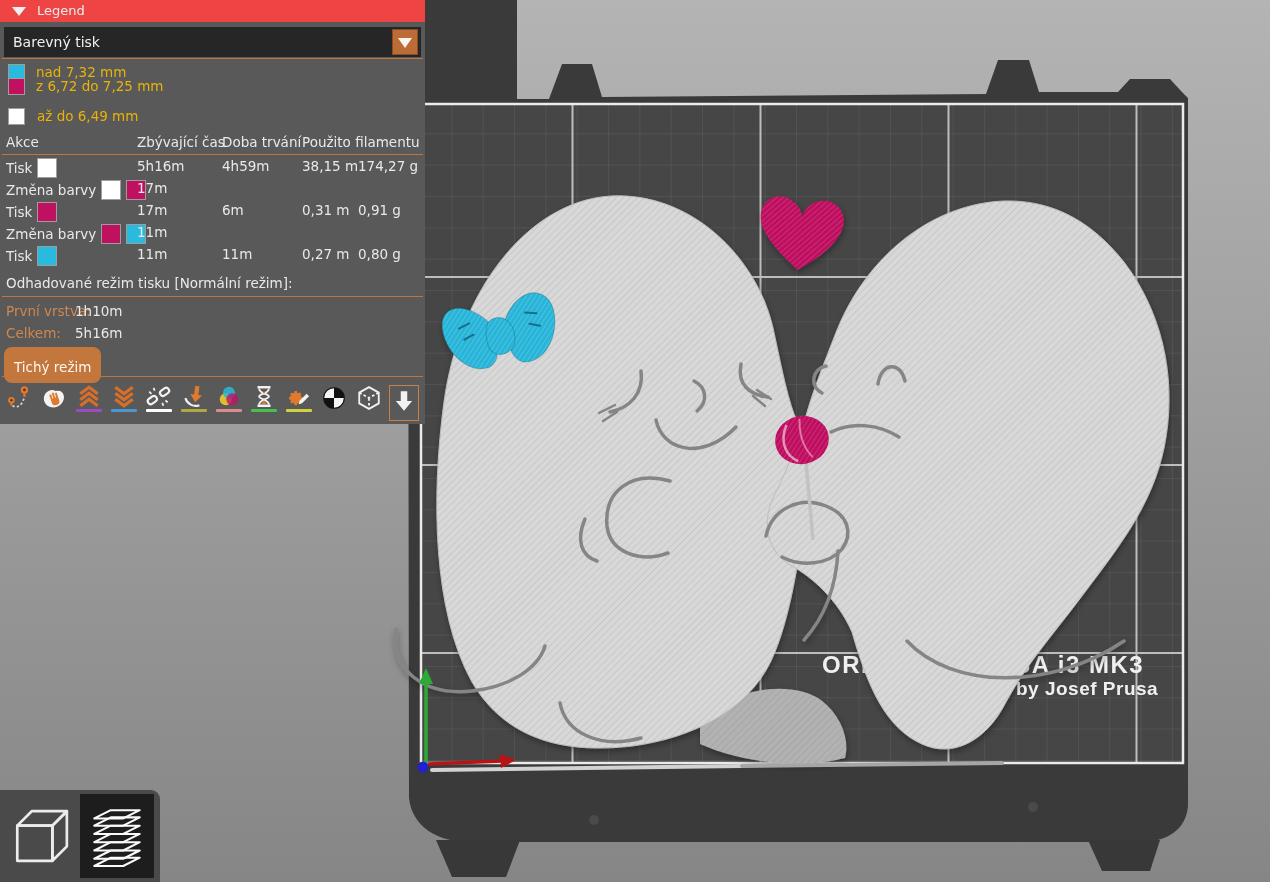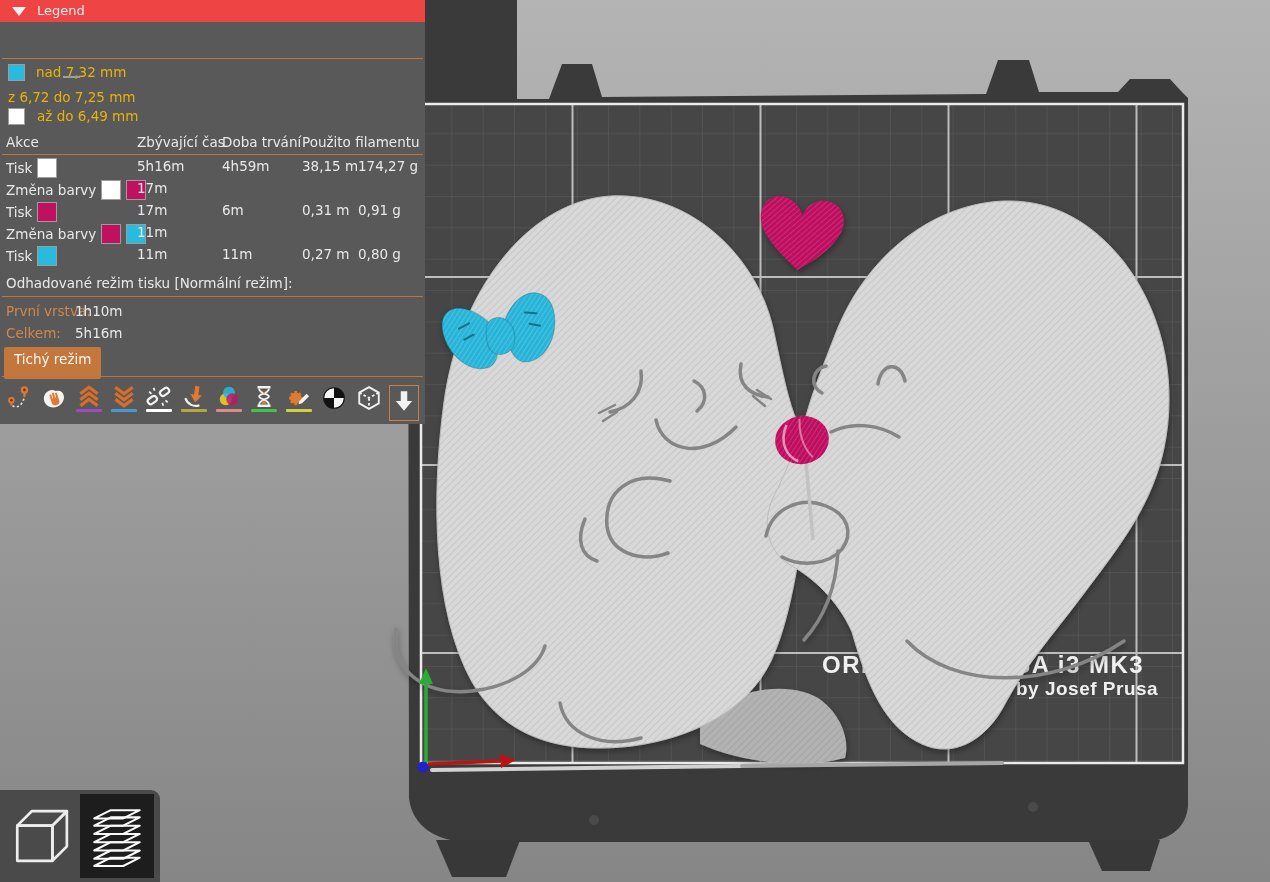--- a/index.html
+++ b/index.html
@@ -26,22 +26,22 @@
       color:#eab308;font-size:13.5px;}
   .swatch{display:inline-block;box-sizing:border-box;border:1px solid #9d9d9d;}
   .scale-row .swatch{width:17px;height:17px;}
   .th,.td{position:absolute;color:#e9e9e9;font-size:13.5px;white-space:nowrap;}
   .trow{position:absolute;left:0;width:425px;height:22px;}
   .trow .c0{left:6px;top:0;display:flex;align-items:center;gap:5px;text-align:right;}
   .trow .swatch{width:20px;height:20px;}
   .c0{position:absolute;}
   .co1{left:137px;} .co2{left:222px;} .co3{left:302px;} .co4{left:358px;}
   .orange-label{color:#d0874d;}
-  #quiet-btn{position:absolute;left:4px;top:347px;height:32px;padding:0 10px;background:#c4773c;
-      color:#fdf6ef;font-size:13.5px;line-height:24px;border-radius:2px;cursor:pointer;}
+  #quiet-btn{position:absolute;left:4px;top:347px;height:20px;padding:8px 10px;background:#c4773c;
+      color:#fdf6ef;font-size:13.5px;line-height:24px;border-radius:8px;cursor:pointer;}
   
   #gl-toolbar{position:absolute;left:4px;top:385px;height:38px;display:flex;gap:5px;align-items:flex-start;}
   .ticon{width:30px;height:37px;display:flex;flex-direction:column;align-items:center;justify-content:flex-start;cursor:pointer;}
   .ticon svg{display:block;}
   .ticon .bar{display:block;width:26px;height:3px;margin-top:1px;border-radius:1px;}
   .ticon.boxed{box-sizing:border-box;border:1px solid #c98044;padding-top:3px;height:36px;}
   
   #view-toggles{position:absolute;left:0;top:790px;width:160px;height:92px;background:#4a4a4a;
       border-radius:0 9px 0 0;display:flex;align-items:center;}
   .vbtn{width:74px;height:84px;margin-left:3px;display:flex;align-items:center;justify-content:center;cursor:pointer;}
@@ -169,27 +169,33 @@
   </g>
 </svg>
 </div>
 
 <div id="legend-panel">
   <div id="legend-titlebar">
     <span class="tri"></span>
     <span class="ttl">Legend</span>
   </div>
 
+  <div id="view-combo">
+    <span class="val">Barevný tisk</span>
+    <span id="combo-arrow">
+        <span class="tri"></span>
+      </span>
+  </div>
   <div class="hline" style="top:58px;"></div>
 
   <div class="scale-row" style="top:62px;">
     <span class="swatch" style="background: rgb(41, 187, 221);"></span>
     <span>nad 7,32 mm</span>
   </div>
-  <div class="scale-row" style="top:76px;flex-direction:column;">
+  <div class="scale-row" style="top:76px;">
     <span class="swatch" style="background: rgb(192, 16, 96);"></span>
     <span>z 6,72 do 7,25 mm</span>
   </div>
   <div class="scale-row" style="top:106px;gap:12px;">
     <span class="swatch" style="background: rgb(255, 255, 255);"></span>
     <span>až do 6,49 mm</span>
   </div>
 
   <div class="th" style="left:6px;top:134px;">Akce</div>
   <div class="th" style="left:137px;top:134px;">Zbývající čas</div>

